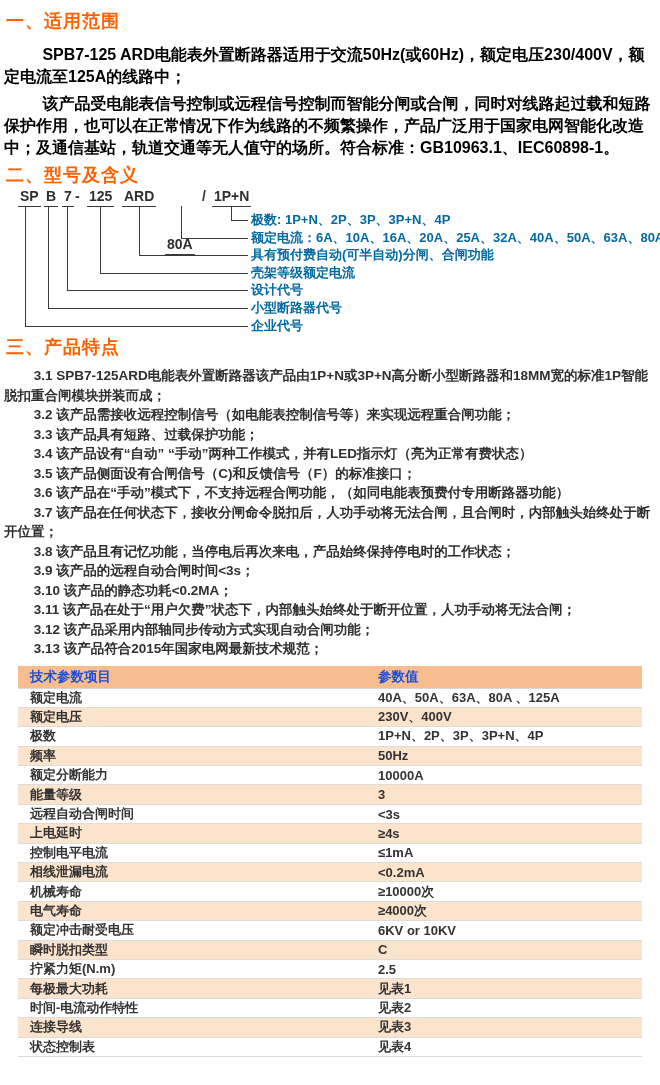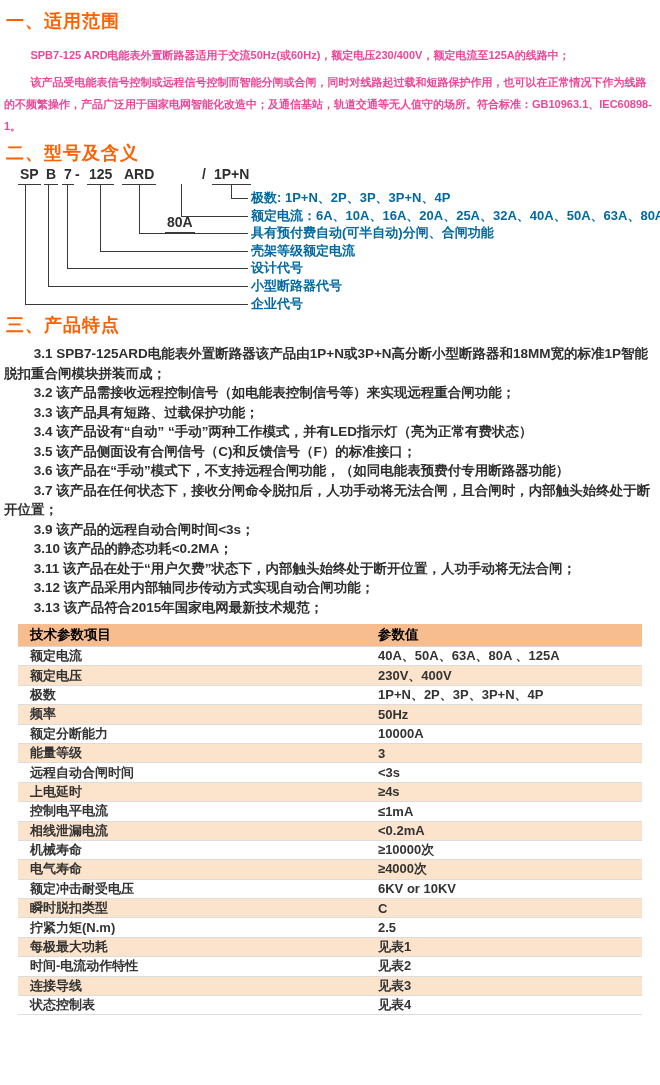--- a/index.html
+++ b/index.html
@@ -11,22 +11,22 @@
   .page { width:660px; height:906px; padding-top:10px; box-sizing:border-box; }
 
   h2.sec {
     margin:0 0 0 6px; font-size:18px; line-height:22px;
     font-weight:bold; color:#ff6000; letter-spacing:1px;
   }
   .sec-gap8  { margin-top:8px; }
   .sec-gap16 { margin-top:16px; }
 
   .para {
-    margin:12px 5px 5px 4px; font-size:11px; line-height:22px;
-    font-weight:600; text-indent:2.4em; color:#ec4899;
+    margin:12px 5px 5px 4px; font-size:16px; line-height:22px;
+    font-weight:600; text-indent:2.4em; color:#000000;
   }
   .para + .para { margin-top:0; }
 
   
   .diagram { position:relative; height:148px; margin:2px 0 0 10px; }
   .tok {
     position:absolute; top:0; font-size:14px; font-weight:700;
     line-height:16px; color:#2f2f2f; white-space:nowrap;
   }
   .tok.u { border-bottom:1px solid #3a3a3a; padding:0 2px 2px 2px; }
@@ -46,21 +46,21 @@
     font-weight:600; text-indent:2.2em;
   }
 
   
   table.params {
     border-collapse:collapse; table-layout:fixed;
     width:624px; margin:7px 0 0 18px; font-size:13px;
   }
   table.params th {
     background:#f7bd8e; height:22px; text-align:left;
-    padding:0 0 0 12px; font-size:13.5px; font-weight:700; color:#000000;
+    padding:0 0 0 12px; font-size:13.5px; font-weight:700; color:#1d4ed8;
     border-bottom:1px solid #d8d8d8;
   }
   table.params td {
     height:18.4px; padding:0 0 0 12px; font-weight:600;
     border-bottom:1px solid #dcdcdc; color:#333333;
     white-space:nowrap; overflow:hidden;
   }
   table.params tr.alt td { background:#fbe3cc; }
 </style>
 </head>
@@ -101,20 +101,21 @@
 
   <h2 class="sec sec-gap8">三、产品特点</h2>
   <div class="features" id="features">
       <p class="feat">3.1 SPB7-125ARD电能表外置断路器该产品由1P+N或3P+N高分断小型断路器和18MM宽的标准1P智能脱扣重合闸模块拼装而成；</p>
       <p class="feat">3.2 该产品需接收远程控制信号（如电能表控制信号等）来实现远程重合闸功能；</p>
       <p class="feat">3.3 该产品具有短路、过载保护功能；</p>
       <p class="feat">3.4 该产品设有“自动” “手动”两种工作模式，并有LED指示灯（亮为正常有费状态）</p>
       <p class="feat">3.5 该产品侧面设有合闸信号（C)和反馈信号（F）的标准接口；</p>
       <p class="feat">3.6 该产品在“手动”模式下，不支持远程合闸功能，（如同电能表预费付专用断路器功能）</p>
       <p class="feat">3.7 该产品在任何状态下，接收分闸命令脱扣后，人功手动将无法合闸，且合闸时，内部触头始终处于断开位置；</p>
+      <p class="feat">3.8 该产品且有记忆功能，当停电后再次来电，产品始终保持停电时的工作状态；</p>
       <p class="feat">3.9 该产品的远程自动合闸时间&lt;3s；</p>
       <p class="feat">3.10 该产品的静态功耗&lt;0.2MA；</p>
       <p class="feat">3.11 该产品在处于“用户欠费”状态下，内部触头始终处于断开位置，人功手动将无法合闸；</p>
       <p class="feat">3.12 该产品采用内部轴同步传动方式实现自动合闸功能；</p>
       <p class="feat">3.13 该产品符合2015年国家电网最新技术规范；</p>
     </div>
 
 
   <table class="params">
     <colgroup>

